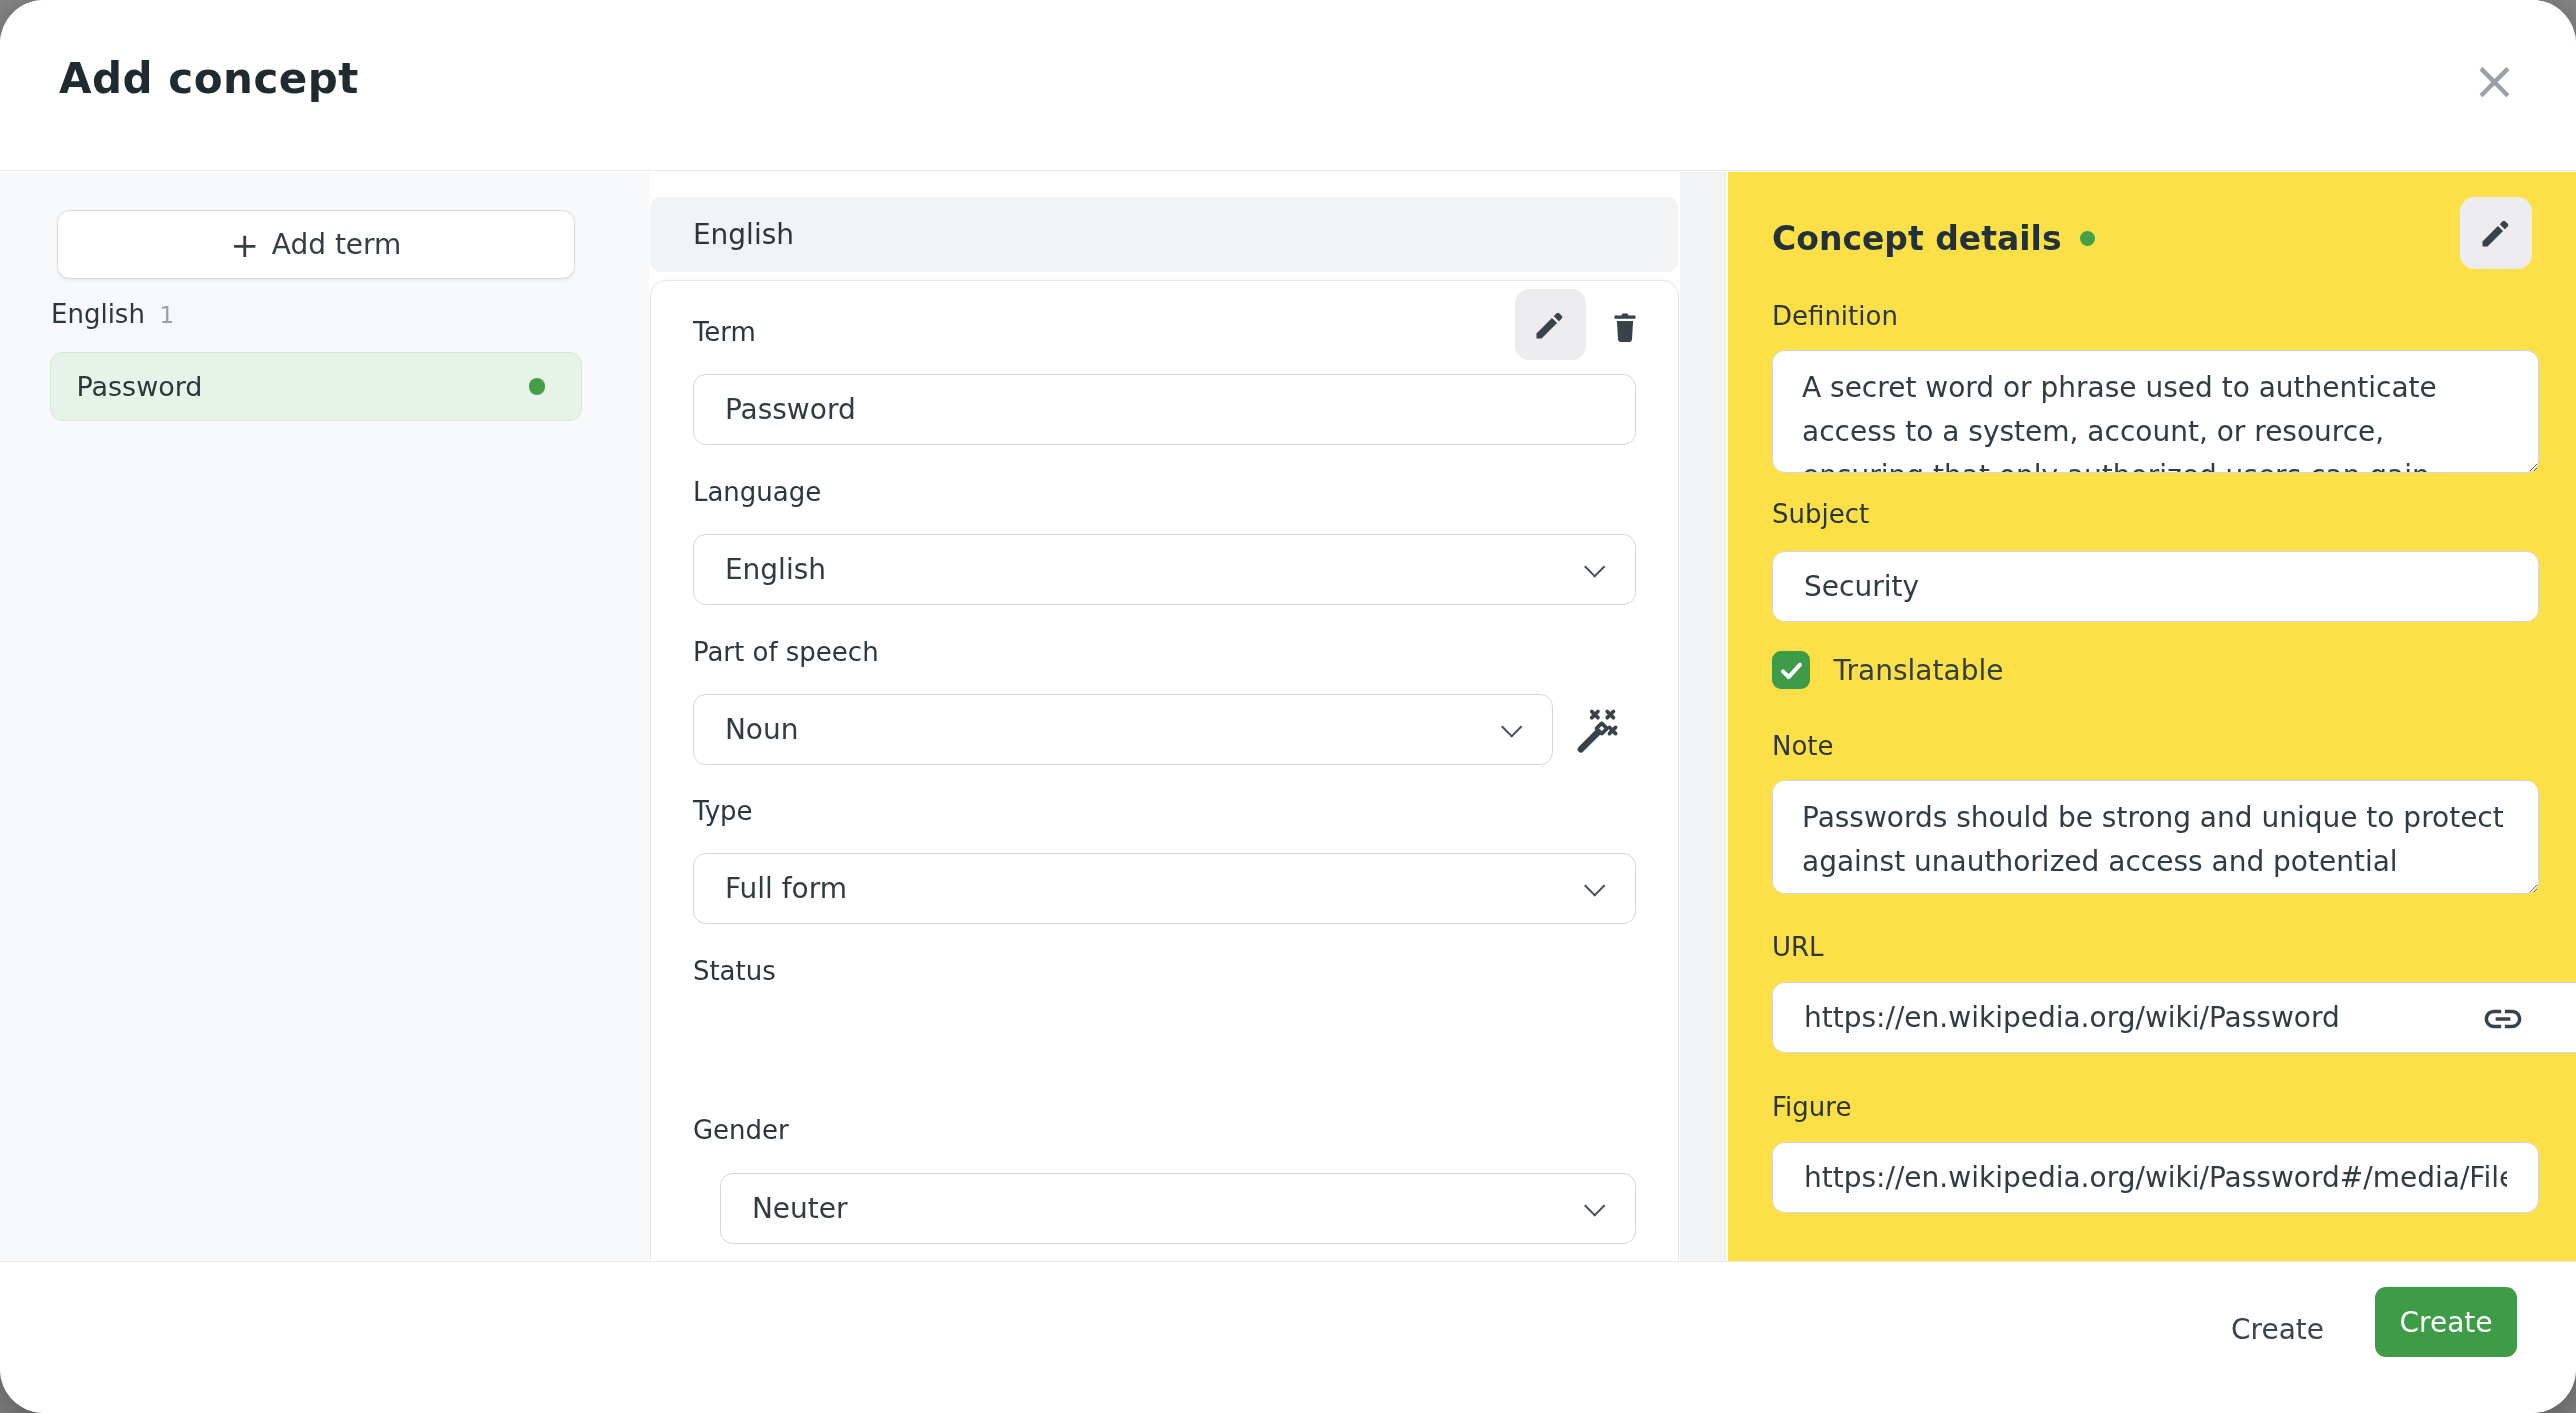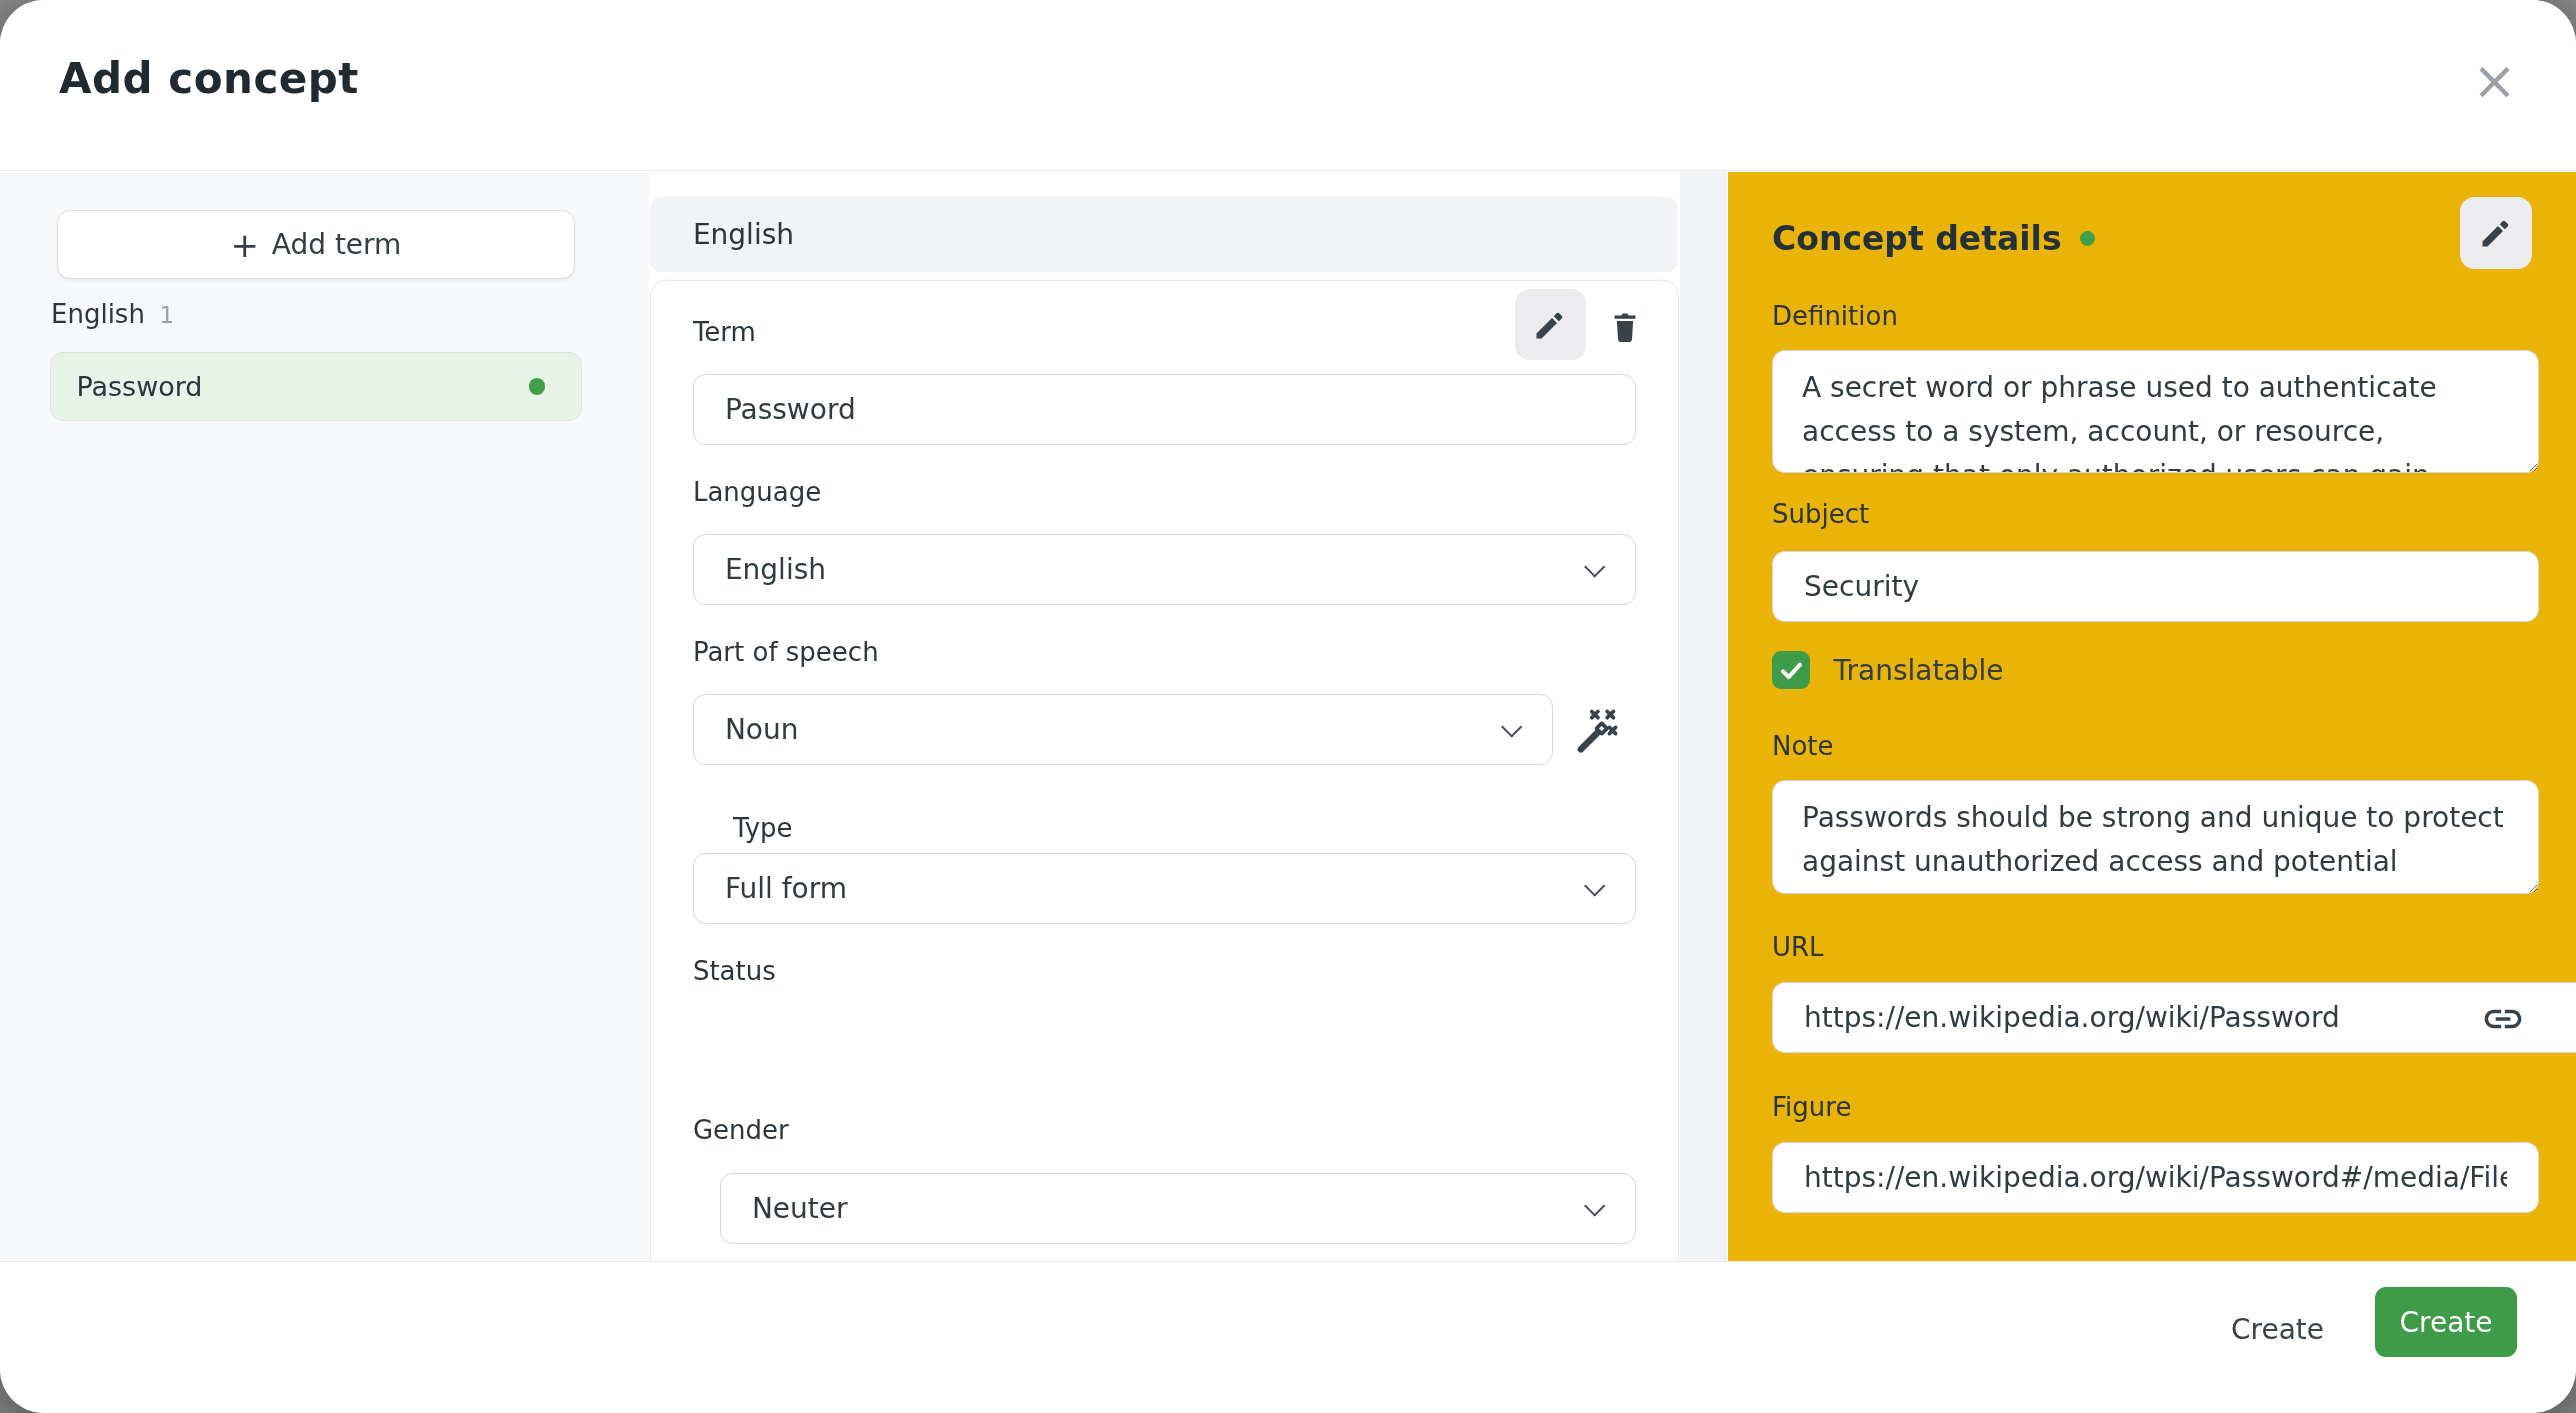--- a/index.html
+++ b/index.html
@@ -108,21 +108,21 @@
   .chevron {
     position: absolute; right: 34px; top: 50%; pointer-events: none;
     width: 15.4px; height: 15.4px; border-right: 2.7px solid #454f56; border-bottom: 2.7px solid #454f56;
     transform: translateY(-68%) rotate(45deg);
   }
   .wand-btn, .link-btn {
     position: absolute; background: none; border: none; cursor: pointer;
     display: flex; align-items: center; justify-content: center;
   }
   
-  .concept-panel { position: absolute; left: 1728px; top: 0; right: 0; bottom: 0; background: #eab308; }
+  .concept-panel { position: absolute; left: 1728px; top: 0; right: 0; bottom: 0; background: #fde047; }
   .concept-title-row {
     position: absolute; left: 44px; top: 47px;
     display: flex; align-items: center; gap: 18px;
   }
   .concept-title { font-size: 33px; font-weight: 700; color: #22313a; }
   .concept-dot { width: 15.4px; height: 15.4px; border-radius: 50%; background: #43a047; }
   .concept-edit-btn {
     position: absolute; top: 25.4px; right: 44px; width: 72px; height: 72px;
     background: #ececee; border: none; border-radius: 14.5px; cursor: pointer;
     display: flex; align-items: center; justify-content: center;
@@ -225,21 +225,21 @@
         <button class="wand-btn" style="left:918px; top:420px; width:58px; height:58px;">
           <svg class="icon" width="53" height="53" viewBox="0 0 24 24" fill="none" stroke="#37424b" stroke-linecap="round">
             <path d="M4.5 20.5 L11.8 13.2" stroke-width="3"></path>
             <rect x="12.2" y="9.4" width="3.4" height="3.4" rx="0.4" transform="rotate(45 13.9 11.1)" stroke-width="1.7"></rect>
             <path d="M9.4 3.4 L12.2 6.2 M12.2 3.4 L9.4 6.2" stroke-width="1.7"></path>
             <path d="M16.4 3.4 L19.2 6.2 M19.2 3.4 L16.4 6.2" stroke-width="1.7"></path>
             <path d="M17.4 10.6 L20.2 13.4 M20.2 10.6 L17.4 13.4" stroke-width="1.7"></path>
           </svg>
         </button>
 
-        <label class="field-label" style="top:532px;margin-left:40px;">Type</label>
+        <label class="field-label" style="top:515px;">Type</label>
         <div class="select-wrap" style="top:572px; width:943px; height:71px;">
           <select class="select-input">
             <option>Full form</option>
           </select>
           <span class="chevron"></span>
         </div>
 
         <label class="field-label" style="top:675px;">Status</label>
 
         <label class="field-label" style="top:834px;">Gender</label>

